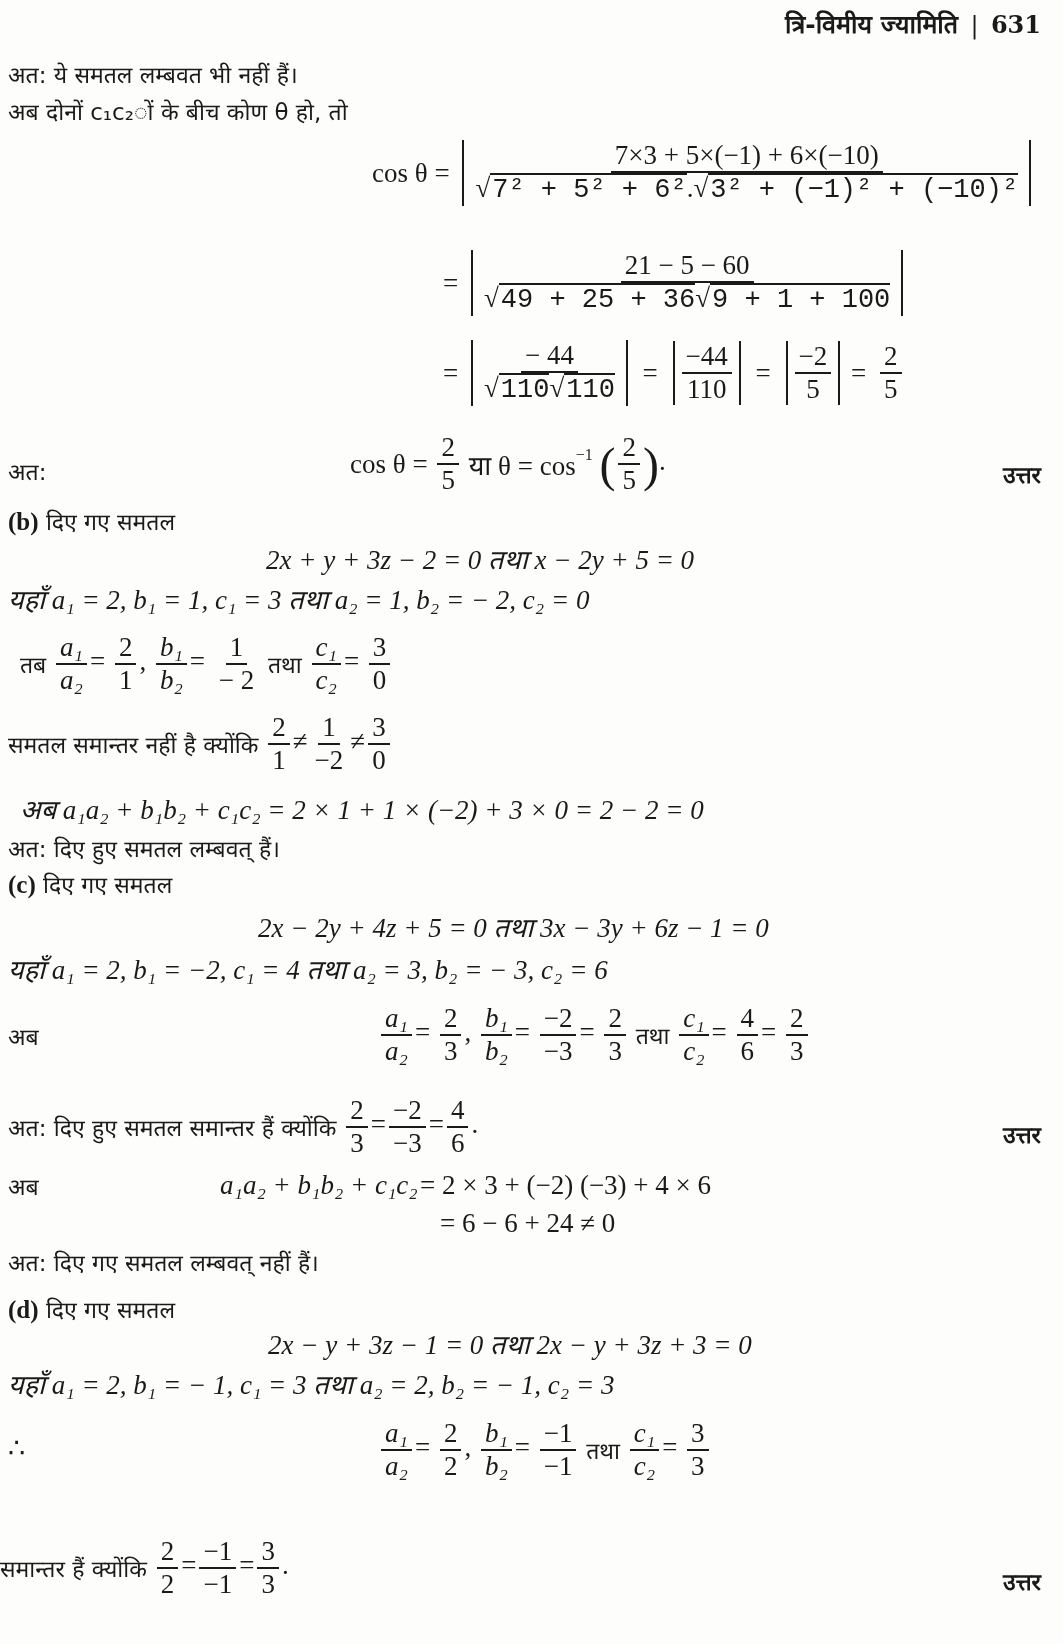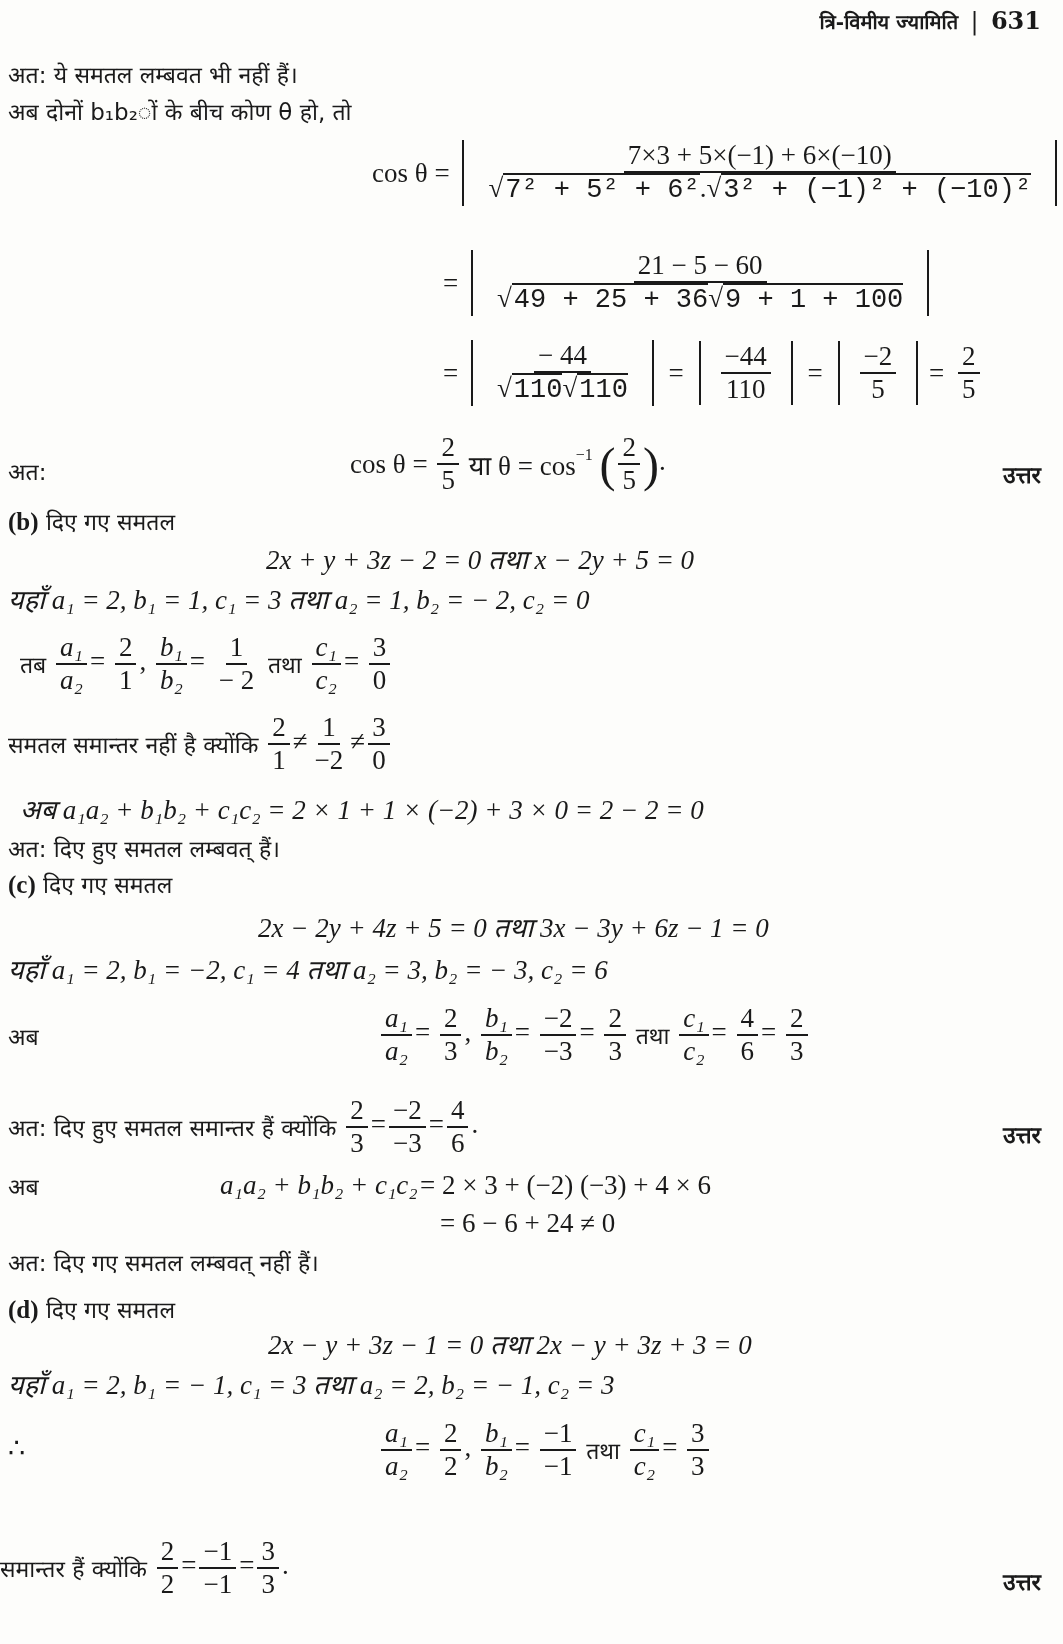--- a/index.html
+++ b/index.html
@@ -5,36 +5,36 @@
   html, body { margin:0; padding:0; }
   body { width:1063px; height:1644px; background:#fdfdfb; color:#1a1a1a; position:relative; overflow:hidden;
          font-family:"DejaVu Serif", "Liberation Serif", serif; }
   .abs { position:absolute; white-space:nowrap; }
   .hi { font-family:"DejaVu Sans", sans-serif; font-size:23px; }
   .m { font-family:"Liberation Serif", serif; font-size:27px; }
   .i { font-style:italic; }
   .frac { display:inline-flex; flex-direction:column; align-items:center; vertical-align:middle; margin:0 3px; }
   .frac > .num { border-bottom:2px solid #1a1a1a; padding:0 4px; line-height:1.15; }
   .frac > .den { padding:0 4px; line-height:1.15; }
-  .abs-bar { display:inline-block; border-left:2px solid #1a1a1a; border-right:2px solid #1a1a1a; padding:0 17px; vertical-align:middle; }
+  .abs-bar { display:inline-block; border-left:2px solid #1a1a1a; border-right:2px solid #1a1a1a; padding:0 4px; vertical-align:middle; }
   .sqrt { border-top:2px solid #1a1a1a; padding-left:2px;font-family:Liberation Mono, monospace; }
   sub, sup { font-size:16px; }
   .paren { font-size:48px; vertical-align:middle; font-weight:100; }
 </style>
 </head>
 <body>
 
 <div class="abs" style="right:22px; top:6px; font-size:24px; font-weight:bold;">
-  <span class="hi" style="font-weight:bold;font-size:20px;">त्रि-विमीय ज्यामिति</span>
+  <span class="hi" style="font-weight:bold;font-size:25px;">त्रि-विमीय ज्यामिति</span>
   <span style="margin:0 4px;font-weight:normal;">|</span>
   <span>631</span>
 </div>
 
 <div class="abs hi" style="left:8px; top:58px;">अत: ये समतल लम्बवत भी नहीं हैं।</div>
-<div class="abs hi" style="left:8px; top:95px;">अब दोनों b₁b₂ों के बीच कोण θ हो, तो</div>
+<div class="abs hi" style="left:8px; top:95px;">अब दोनों c₁c₂ों के बीच कोण θ हो, तो</div>
 
 <div class="abs m" style="left:372px; top:140px;">
   <span style="vertical-align:middle;margin-right:6px;">cos θ =</span>
   <span class="abs-bar">
     <span class="frac">
       <span class="num">7×3 + 5×(−1) + 6×(−10)</span>
       <span class="den">√<span class="sqrt">7² + 5² + 6²</span>.√<span class="sqrt">3² + (−1)² + (−10)²</span></span>
     </span>
   </span>
 </div>

